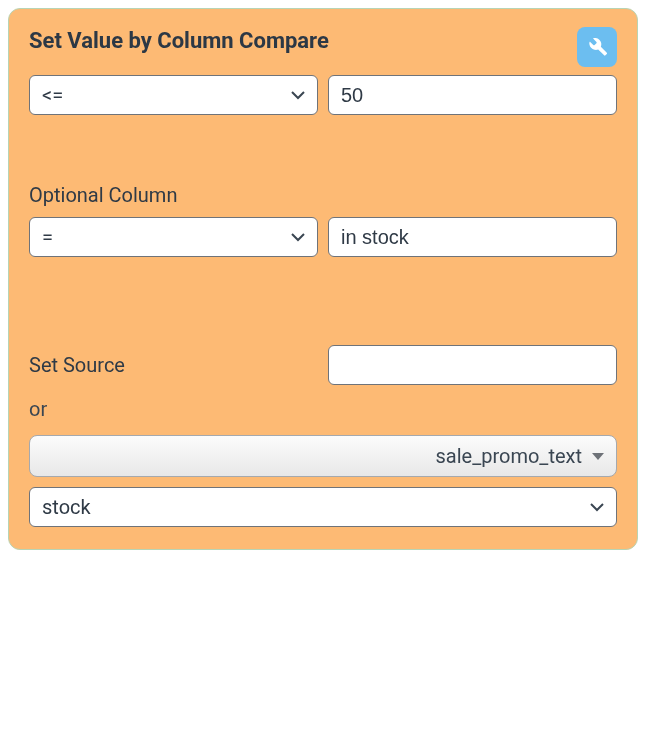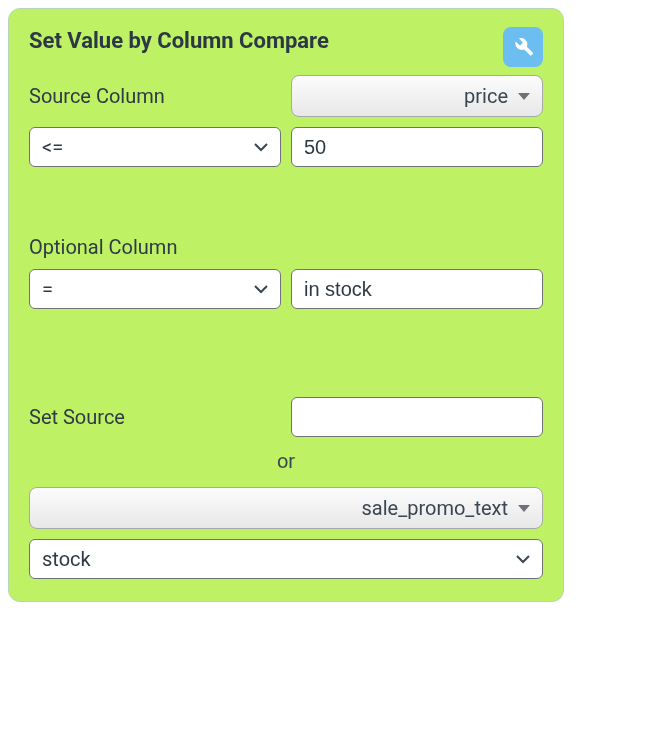--- a/index.html
+++ b/index.html
@@ -2,22 +2,22 @@
 <html><head>
 <meta charset="utf-8">
 <style>
   * { box-sizing: border-box; margin: 0; padding: 0; }
   body {
     font-family: -apple-system, BlinkMacSystemFont, "Segoe UI", Roboto, Helvetica, Arial, sans-serif;
     background: #fff;
     padding: 8px;
   }
   .panel {
-    width: 556px;
-    background: #bef264;
+    width: 630px;
+    background: #fdba74;
     border: 1px solid #b8d4b4;
     border-radius: 12px;
     padding: 18px 20px 22px 20px;
     position: relative;
   }
   .panel-header {
     display: flex;
     align-items: flex-start;
     justify-content: space-between;
     margin-bottom: 8px;
@@ -116,50 +116,40 @@
     font-size: 20px;
     color: #2f3a46;
     outline: none;
   }
   .block-gap { height: 58px; }
   .block-gap-lg { height: 78px; }
   .or-row {
     font-size: 20px;
     color: #3a4652;
     margin: 12px 0 14px 0;
-    text-align: center;
   }
 </style>
 </head>
 <body>
 
 <div class="panel">
 
   <div class="panel-header">
     <div class="panel-title">Set Value by Column Compare</div>
     <button class="wrench-btn">
       <span>
         <svg viewBox="0 0 24 24">
             <path d="M22.7 19.3l-6.5-6.5c.5-1.2.7-2.6.4-4-0.6-2.9-3-5.2-5.9-5.6-0.9-.1-1.7 0-2.5.2-.3.1-.4.5-.2.7l3.4 3.4c.4.4.4 1 0 1.4l-2 2c-.4.4-1 .4-1.4 0L4.6 7.5c-.2-.2-.6-.1-.7.2-.3.8-.4 1.6-.2 2.5.4 2.9 2.7 5.3 5.6 5.9 1.4.3 2.8.1 4-.4l6.5 6.5c.4.4 1 .4 1.4 0l1.5-1.5c.4-.4.4-1 0-1.4z"></path>
           </svg>
       </span>
     </button>
   </div>
 
 
   <div class="row">
-    <div class="label-cell">Source Column</div>
-    <div class="right-cell">
-      <div class="select-gradient">
-        <span class="sel-text">price</span>
-        <span class="caret"></span>
-      </div>
-    </div>
-  </div>
-  <div class="row">
     <div class="label-cell">
       <div class="select-plain">
         <span>&lt;=</span>
         <span class="chevron">
           <svg viewBox="0 0 14 10">
               <polyline points="1,2 7,8 13,2"></polyline>
             </svg>
         </span>
       </div>
     </div>

